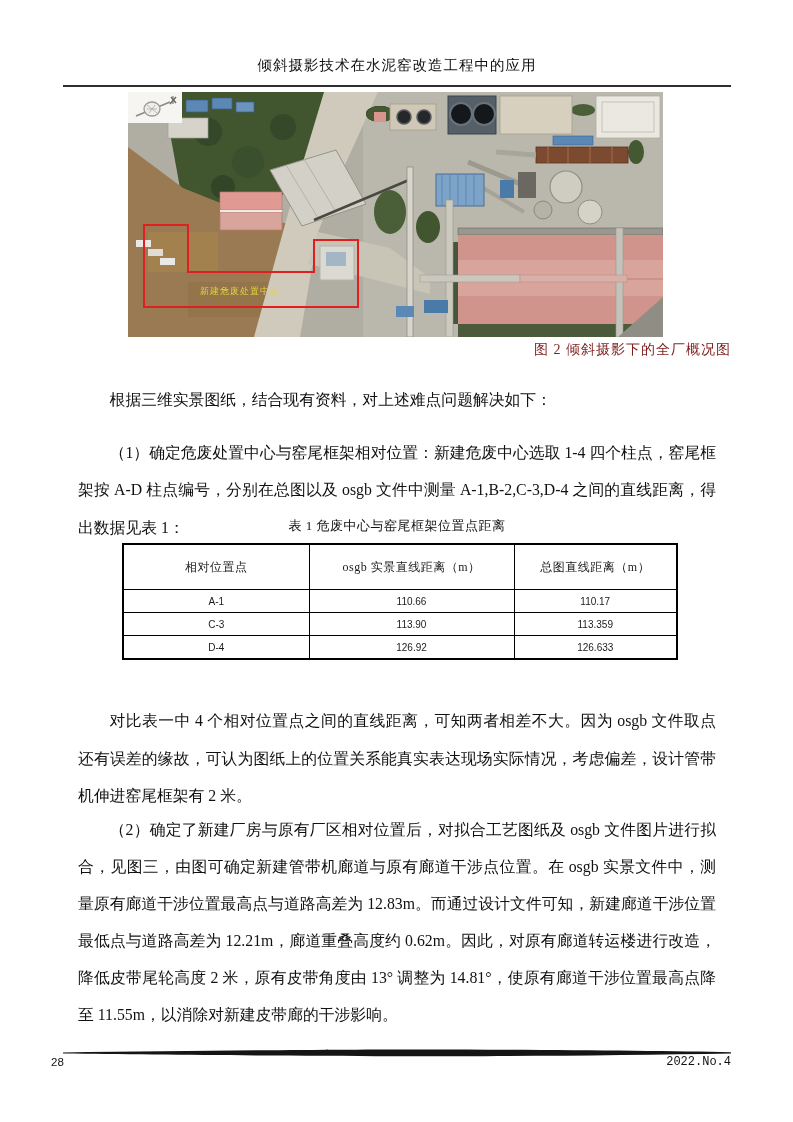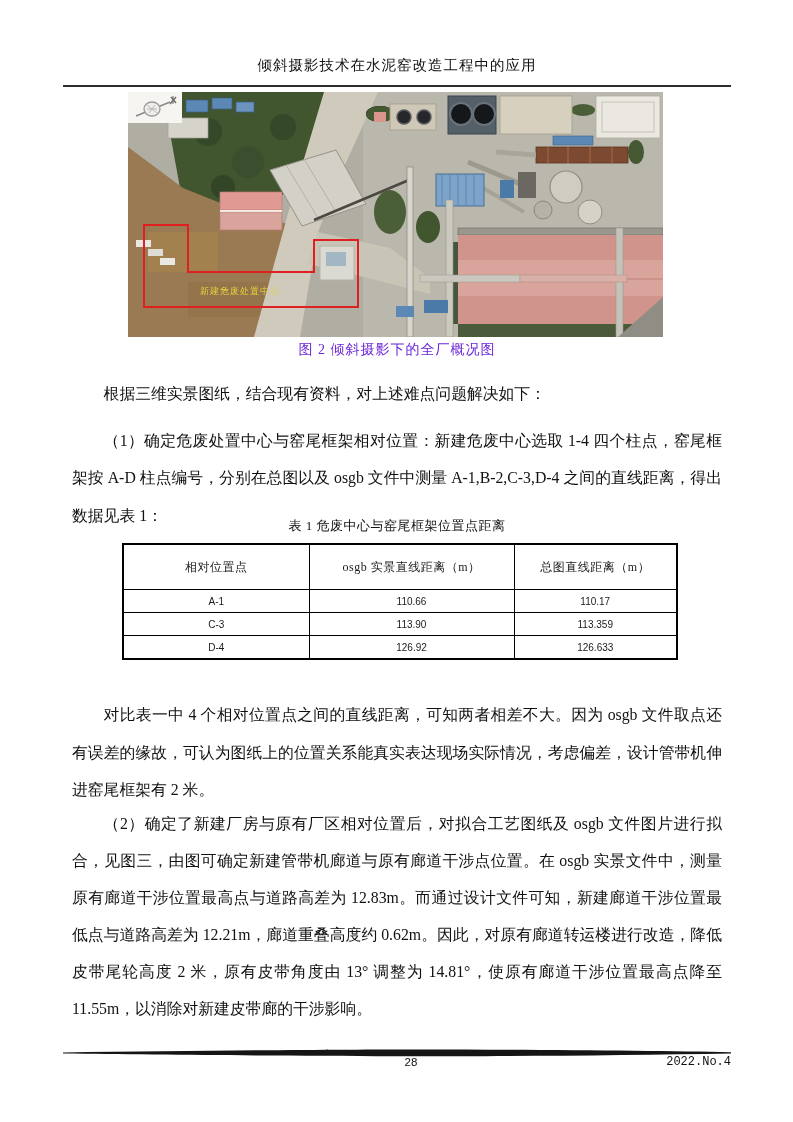--- a/index.html
+++ b/index.html
@@ -14,28 +14,28 @@
   }
   .header-rule{
     position:absolute;top:85px;left:63px;width:668px;height:0;
     border-top:2px solid #2e2e2e;
   }
   .photo{
     position:absolute;left:128px;top:92px;width:535px;height:245px;
     overflow:hidden;background:#a3a3a3;
   }
   .fig-caption{
-    position:absolute;top:341px;left:63px;width:668px;text-align:center;
-    font-size:14px;letter-spacing:1px;color:#6d28d9;
+    position:absolute;top:341px;left:63px;width:668px;text-align:right;
+    font-size:14px;letter-spacing:1px;color:#7f1d1d;
   }
   .body-block{
     position:absolute;left:63px;width:668px;font-size:15.8px;line-height:37.5px;
     text-align:justify;color:#111;
   }
-  .body-block p{margin:9px;text-indent:2em;}
+  .body-block p{margin:15px;text-indent:2em;}
   .block-a{top:366px;}
   .block-b{top:687px;}
   .block-c{top:796px;line-height:37px;}
   .table-caption{
     position:absolute;top:517px;left:63px;width:668px;text-align:center;
     font-size:13px;letter-spacing:0.5px;color:#111;
   }
   table.data-table{
     position:absolute;left:122px;top:543px;width:554px;
     border-collapse:collapse;border:2px solid #000;table-layout:fixed;
@@ -47,21 +47,21 @@
     height:44px;font-weight:normal;font-size:12px;letter-spacing:0.5px;
     font-family:"Liberation Serif","DejaVu Serif",serif;
   }
   table.data-table td{
     height:22px;font-size:10px;
     font-family:"Liberation Sans","DejaVu Sans",sans-serif;
   }
   .col1{width:186px;}.col2{width:205px;}.col3{width:163px;}
   .footer-line{position:absolute;left:63px;top:1049px;width:668px;height:8px;}
   .footer-page{
-    position:absolute;top:1056px;left:77px;width:668px;text-align:center;
+    position:absolute;top:1056px;left:51px;width:668px;text-align:left;
     font-size:11.5px;font-family:"Liberation Sans","DejaVu Sans",sans-serif;color:#111;
   }
   .footer-issue{
     position:absolute;top:1055px;left:63px;width:668px;text-align:right;
     font-size:12px;font-family:Liberation Mono, monospace;color:#111;
   }
 </style>
 </head>
 <body>
 

